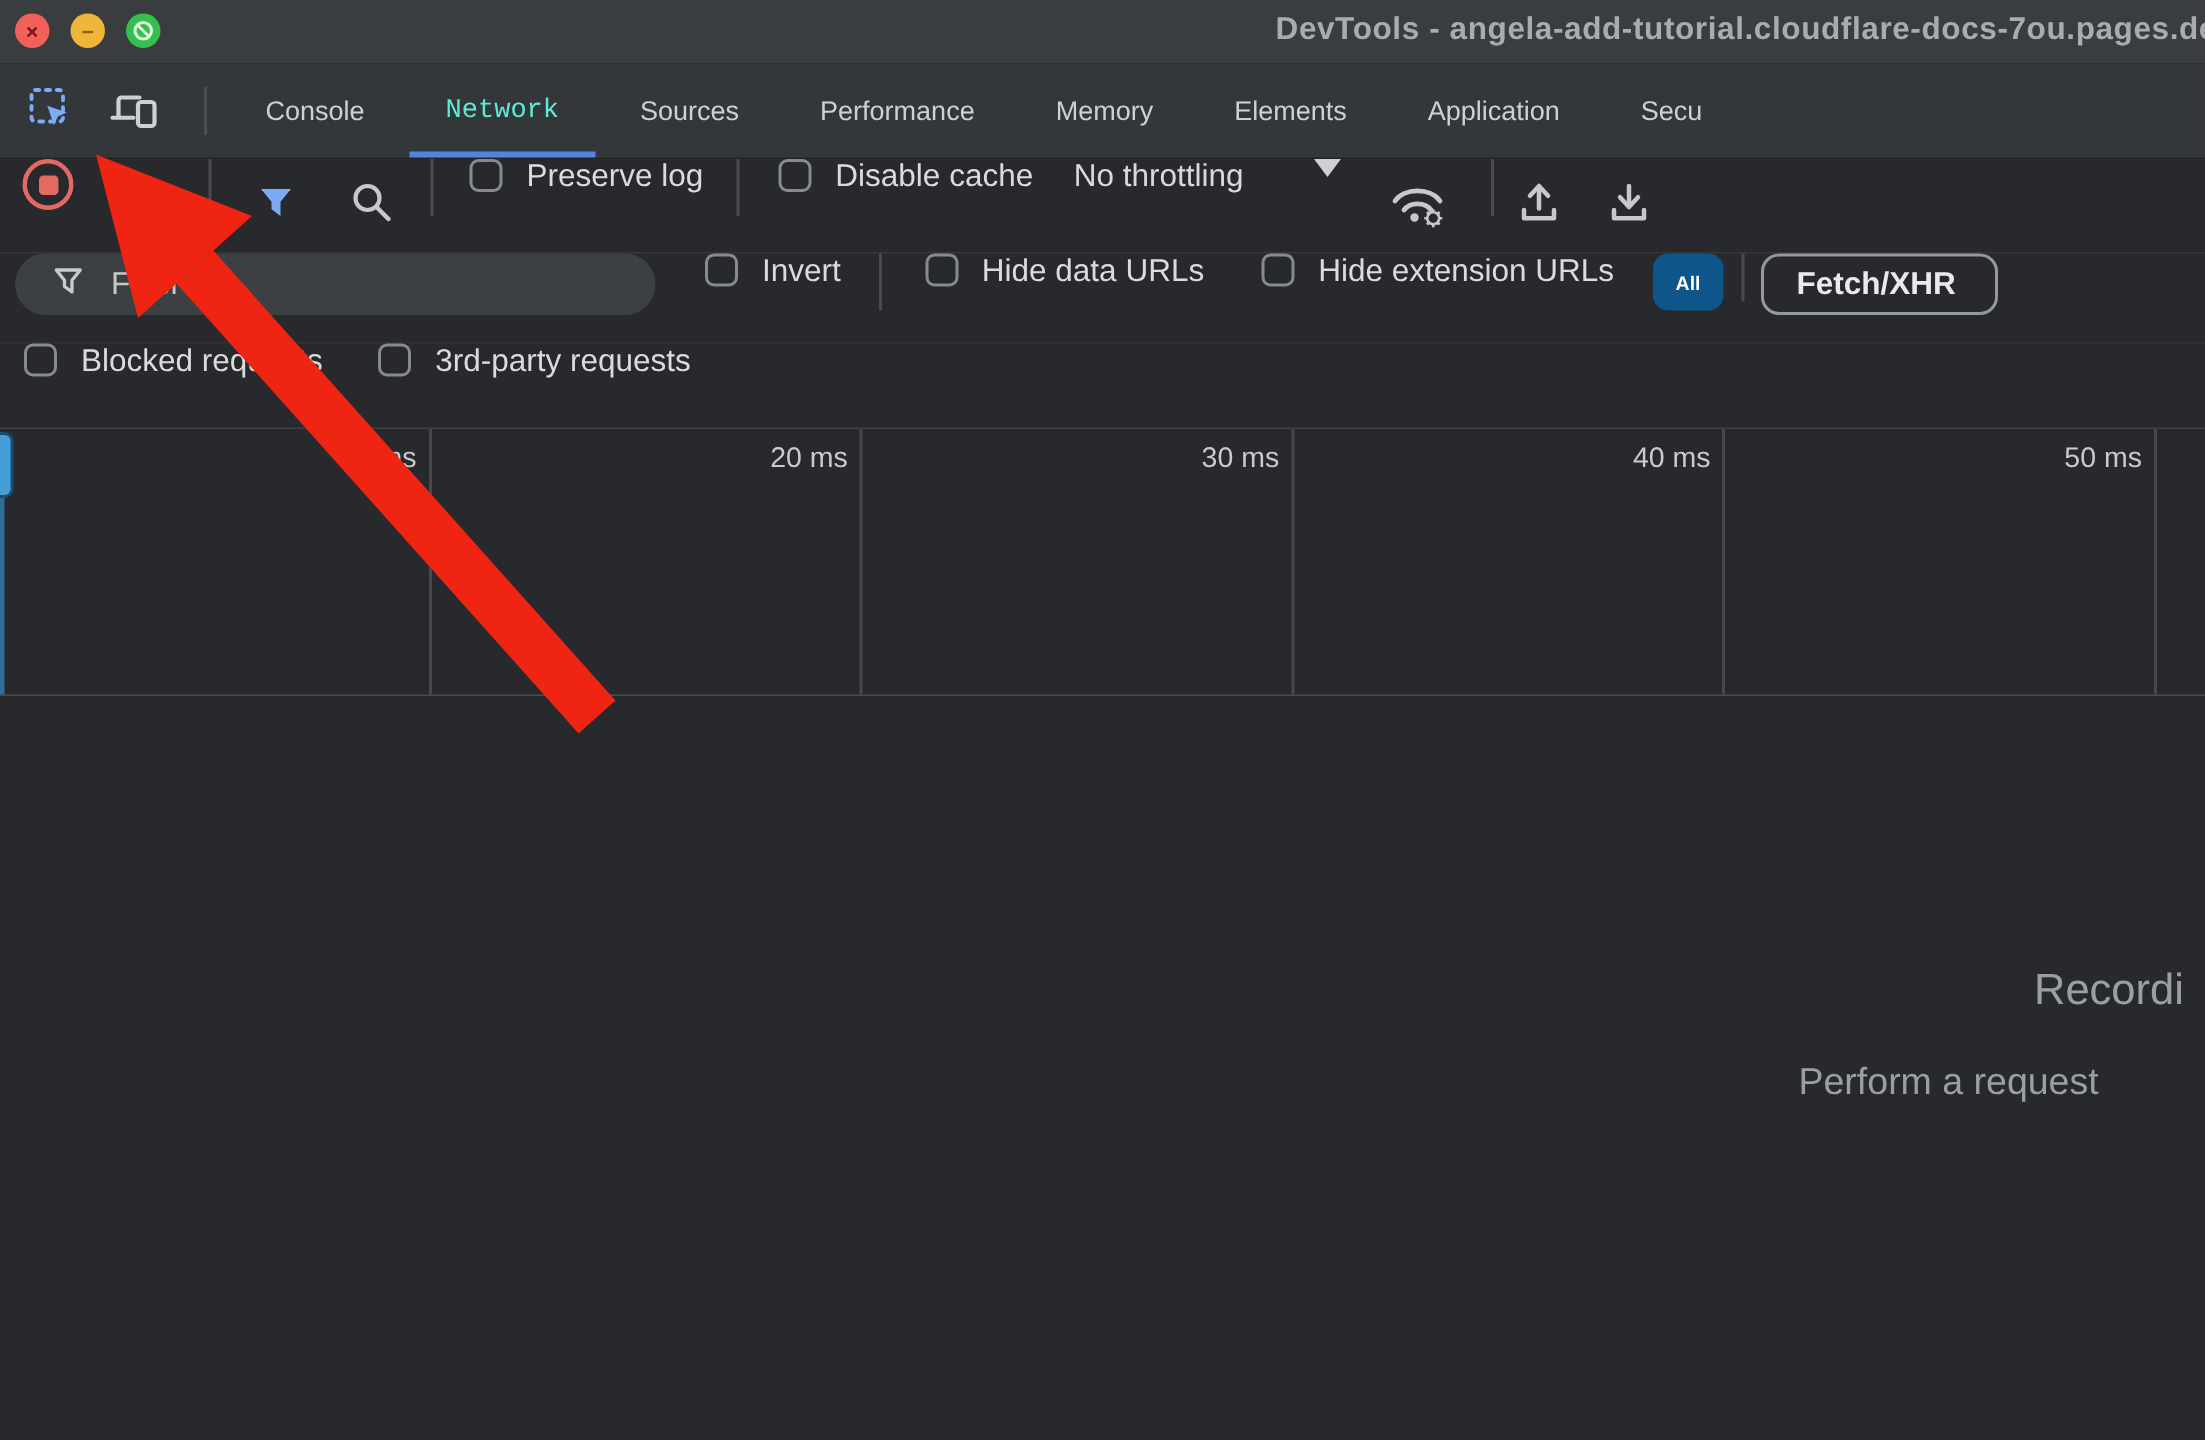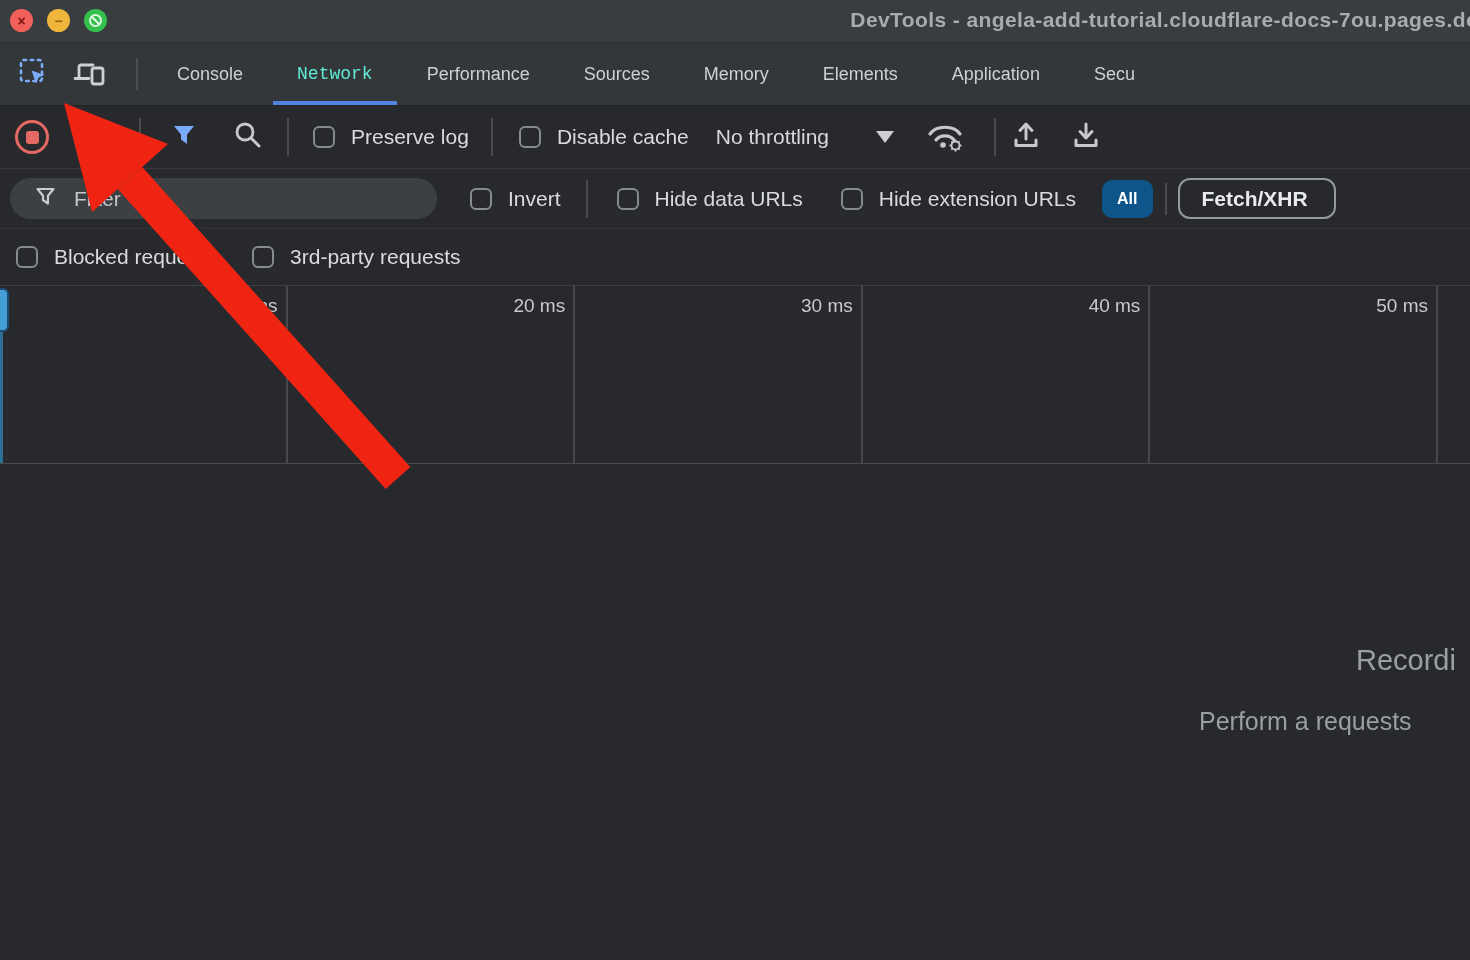--- a/index.html
+++ b/index.html
@@ -28,21 +28,21 @@
   .device-btn  { margin-left:24px; }
   .tab-vsep { width:2px; height:32px; background:#4c4e50; margin-left:30px; }
   .tab { position:relative; height:100%; display:flex; align-items:center; padding:0 27px;
          font-size:18px; color:#cfd0d2; cursor:default; }
   .tab.first { margin-left:12px; }
   .tab.active { color:#5eead4;font-family:Liberation Mono, monospace; }
   .tab.active::after { content:""; position:absolute; left:3px; right:3px; bottom:0;
                        height:4px; background:#5383e0; }
 
   
-  .row { display:flex; align-items:center; background:#27292c; }
+  .row { display:flex; background:#27292c; }
   .toolbar    { height:63px; border-top:1px solid #202224; }
   .filterbar  { height:60px; border-top:1px solid #36383a; }
   .optionsbar { height:57px; border-top:1px solid #313335; }
   .vsep { width:2px; height:38px; background:#494b4d; }
   .cb { width:22px; height:22px; border:2px solid #888b8e; border-radius:6px; flex:none; }
   .cb-label { font-size:21px; color:#dadbdc; margin-left:16px; white-space:nowrap; }
 
   
   .record-btn { margin-left:15px; width:34px; height:34px; border:3.5px solid #e46962;
                 border-radius:50%; display:flex; align-items:center; justify-content:center; }
@@ -61,21 +61,21 @@
   .filter-pill { margin-left:10px; width:427px; height:41px; border-radius:21px; background:#3d4043;
                  display:flex; align-items:center; padding-left:24px; gap:17px; }
   .filter-input { background:transparent; border:none; outline:none; color:#e8eaed;
                   font-size:21px; width:300px; font-family:"Liberation Sans",sans-serif; }
   .filter-input::placeholder { color:#c5c7c9; }
   .cb-invert { margin-left:33px; }
   .sep-e { margin-left:25px; }
   .cb-hidedata { margin-left:29px; }
   .cb-hideext { margin-left:38px; }
   .chip-all { margin-left:26px; height:38px; padding:0 15px; border-radius:10px; background:#0e568a;
-              color:#ffffff; font-weight:700; font-size:16px; display:flex; align-items:center; }
+              color:#ffffff; font-weight:700; font-size:13px; display:flex; align-items:center; }
   .sep-f { margin-left:12px; height:32px; }
   .chip-fetch { margin-left:11px; height:41px; padding:0 26px 0 22px; border-radius:12px;
                 border:2px solid #96999c; color:#e8eaed; font-weight:600; font-size:21px;
                 display:flex; align-items:center; white-space:nowrap; }
 
   
   .cb-blocked { margin-left:16px; }
   .cb-third { margin-left:37px; }
 
   
@@ -128,22 +128,22 @@
           <path d="M7 20 V10 a2 2 0 0 1 2 -2 H21" fill="none" stroke="#cfd0d2" stroke-width="2.8" stroke-linecap="round"></path>
           <path d="M3 21.5 H17" stroke="#cfd0d2" stroke-width="2.8" stroke-linecap="round"></path>
           <rect x="20" y="11" width="11" height="16" rx="2.2" fill="#343739" stroke="#cfd0d2" stroke-width="2.8"></rect>
         </svg>
       </span>
     </div>
     <div class="tab-vsep"></div>
 
     <div class="tab first">Console</div>
     <div class="tab active">Network</div>
+    <div class="tab">Sources</div>
     <div class="tab">Performance</div>
-    <div class="tab">Sources</div>
     <div class="tab">Memory</div>
     <div class="tab">Elements</div>
     <div class="tab">Application</div>
     <div class="tab">Secu</div>
   </div>
 
   <div class="row toolbar">
     <div class="record-btn">
       <span class="sq"></span>
     </div>
@@ -259,21 +259,21 @@
         <span class="cell-label">50 ms</span>
       </div>
       <div class="cell last"></div>
     </div>
     <div class="ov-handle"></div>
     <div class="ov-handle-line"></div>
   </div>
 
   <div class="main">
     <div class="empty-line1">Recordi</div>
-    <div class="empty-line2">Perform a requests</div>
+    <div class="empty-line2">Perform a request</div>
   </div>
 
   <svg class="arrow-overlay" width="1470" height="960" viewBox="0 0 1470 960">
     <path d="M130 178 L398 478" stroke="#ef2413" stroke-width="33" stroke-linecap="butt"></path>
     <polygon points="64,103 168,144 92,212" fill="#ef2413"></polygon>
   </svg>
 
 </div>
 
 </body></html>

